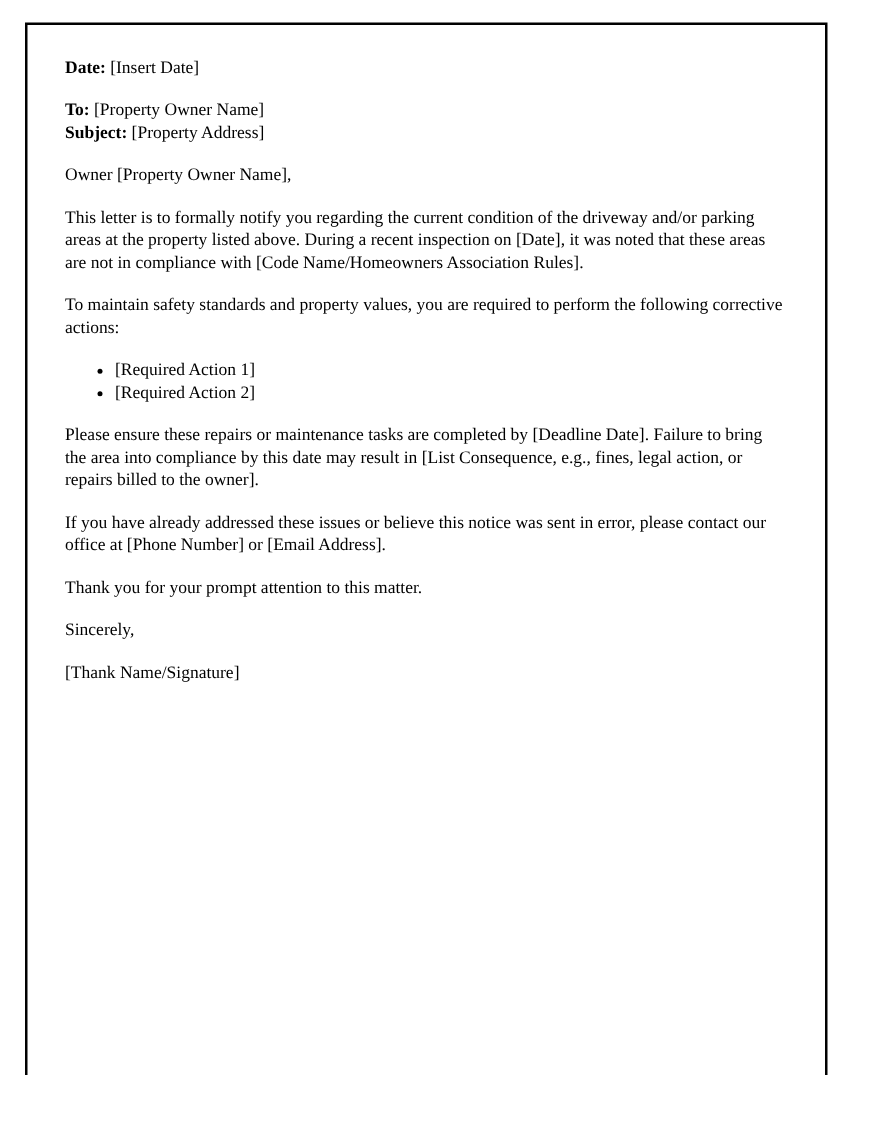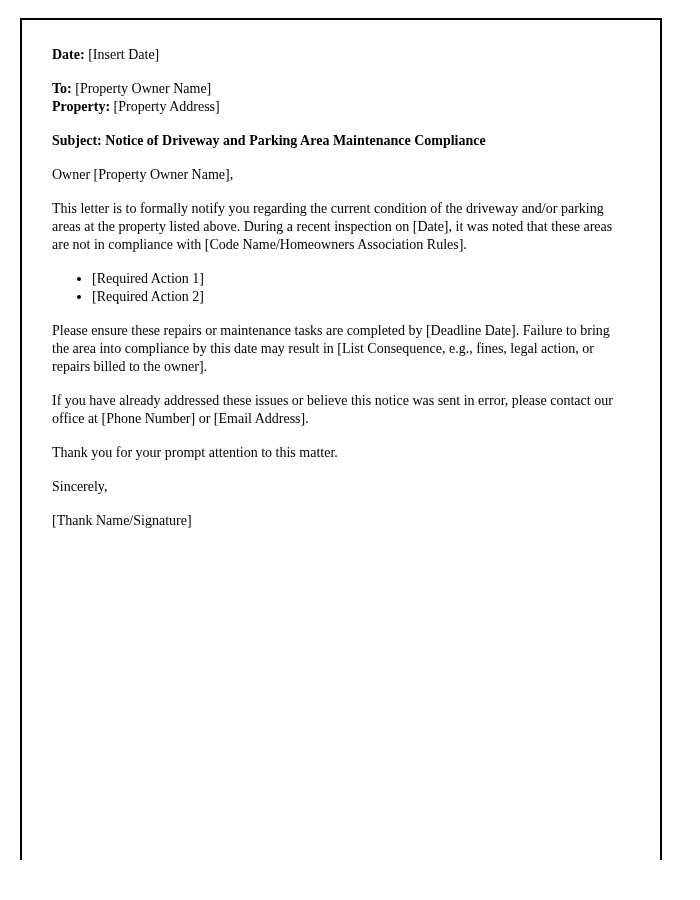--- a/index.html
+++ b/index.html
@@ -61,33 +61,33 @@
       <span class="bold">Date:</span>
       <span>[Insert Date]</span>
     </p>
 
     <div class="tight-group">
       <p class="tight">
         <span class="bold">To:</span>
         <span>[Property Owner Name]</span>
       </p>
       <p class="tight">
-        <span class="bold">Property:</span>
+        <span class="bold">Subject:</span>
         <span>[Property Address]</span>
       </p>
     </div>
 
-    <p class="bold">Subject: Notice of Driveway and Parking Area Maintenance Compliance</p>
 
     <p>Owner [Property Owner Name],</p>
 
     <p>This letter is to formally notify you regarding the current condition of the driveway and/or parking areas at the property listed above. During a recent inspection on [Date], it was noted that these areas are not in compliance with [Code Name/Homeowners Association Rules].</p>
 
 
 
+    <p>To maintain safety standards and property values, you are required to perform the following corrective actions:</p>
 
     <ul>
       <li>[Required Action 1]</li>
       <li>[Required Action 2]</li>
     </ul>
 
     <p>Please ensure these repairs or maintenance tasks are completed by [Deadline Date]. Failure to bring the area into compliance by this date may result in [List Consequence, e.g., fines, legal action, or repairs billed to the owner].</p>
 
     <p>If you have already addressed these issues or believe this notice was sent in error, please contact our office at [Phone Number] or [Email Address].</p>
 

